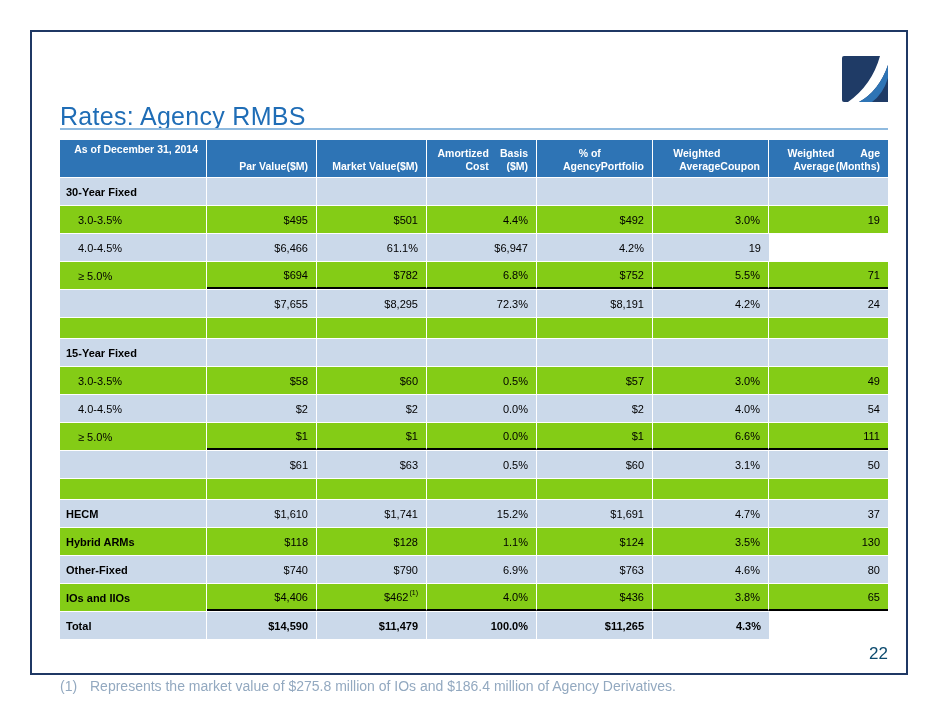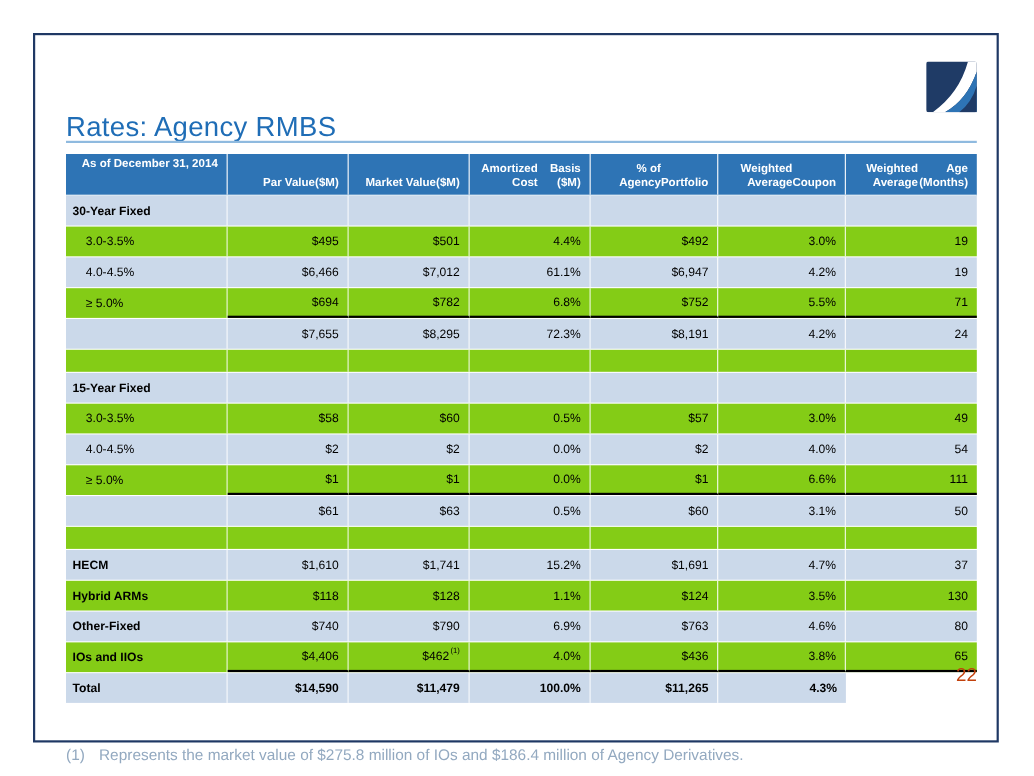--- a/index.html
+++ b/index.html
@@ -71,22 +71,22 @@
   .td sup {
     font-size: 7px; line-height: 1;
     position: relative; top: -4px; margin-left: 1px;
   }
   .footnote {
     position: absolute; left: 60px; top: 654px;
     font-size: 14px; color: #93A9C0; margin-top: 24px;
   }
   .fn-marker { display: inline-block; width: 30px; }
   .page-number {
-    position: absolute; right: 52px; top: 604px;
-    font-size: 17px; color: #c2410c;
+    position: absolute; right: 52px; top: 644px;
+    font-size: 17px; color: #0c4a6e;
   }
 </style>
 </head>
 <body>
 
 <div class="frame"></div>
 
 <h1 class="title">Rates: Agency RMBS</h1>
 
 <div class="logo">
@@ -170,23 +170,20 @@
         <div class="td num">
           <span>19</span>
         </div>
       </div>
       <div class="grid-row tr band-medium detail">
         <div class="td label">4.0-4.5%</div>
         <div class="td num">
           <span>$6,466</span>
         </div>
         <div class="td num">
-          <span>$7,012</span>
-        </div>
-        <div class="td num">
           <span>61.1%</span>
         </div>
         <div class="td num">
           <span>$6,947</span>
         </div>
         <div class="td num">
           <span>4.2%</span>
         </div>
         <div class="td num">
           <span>19</span>

